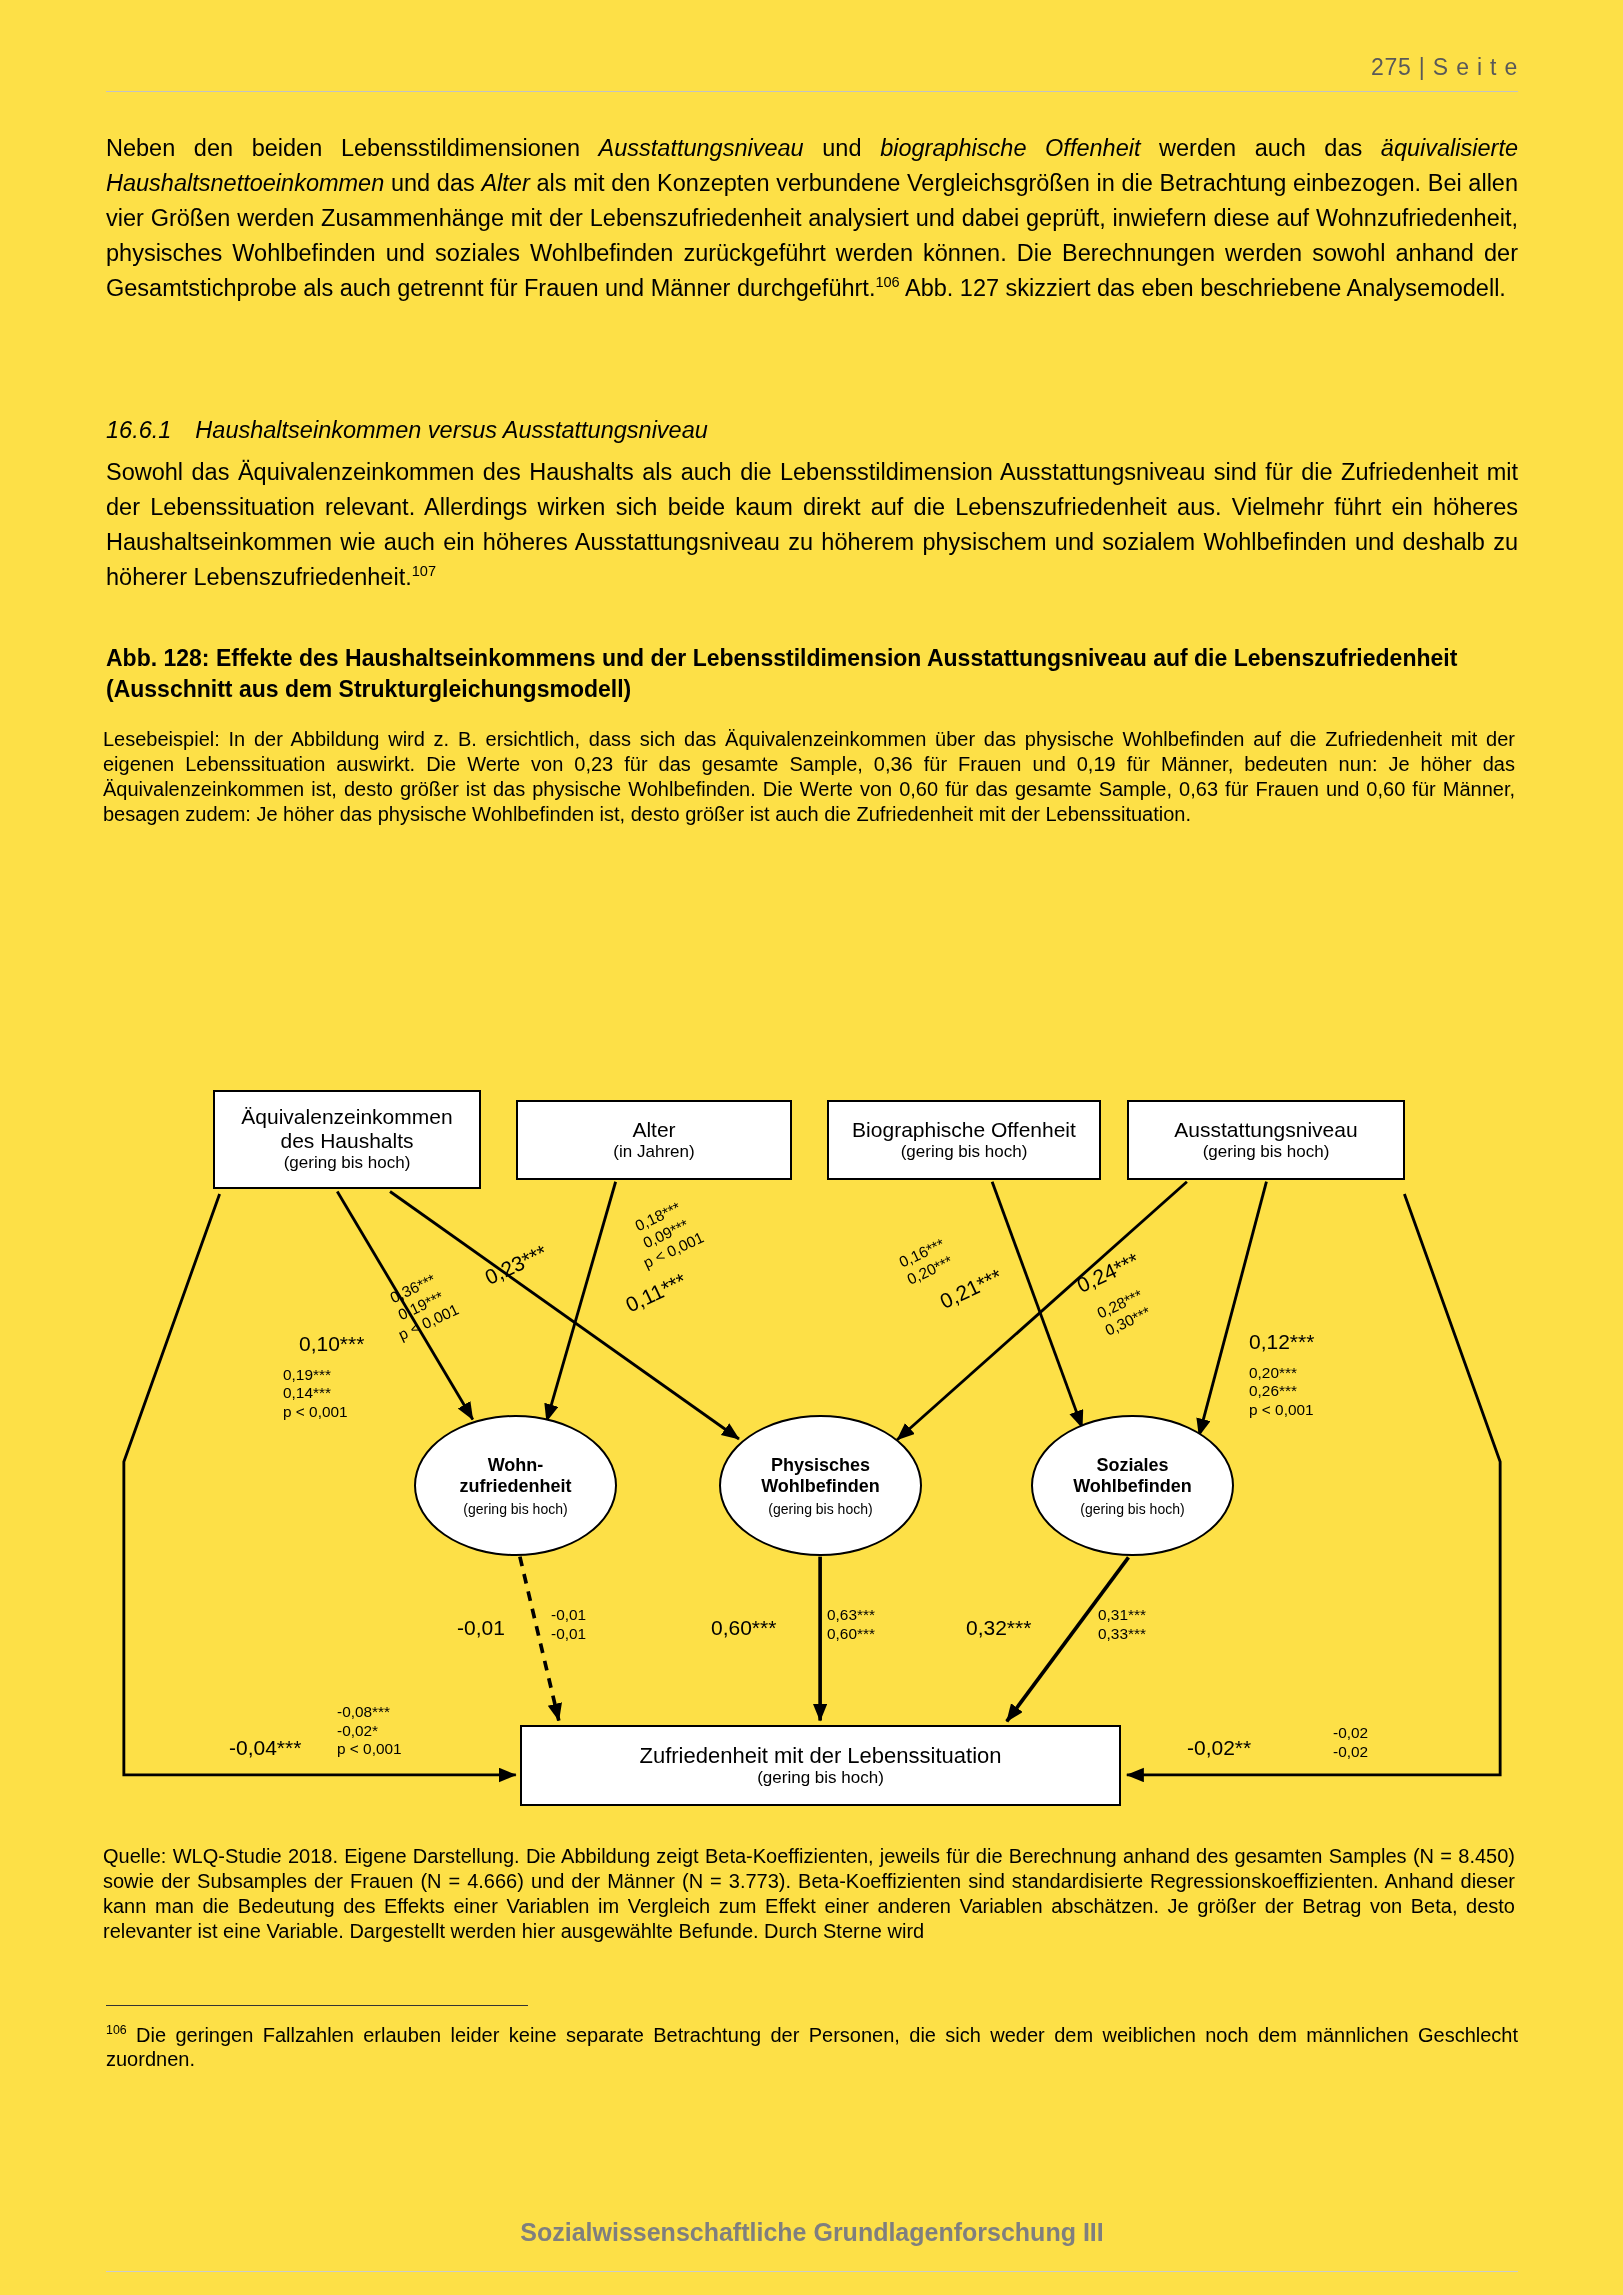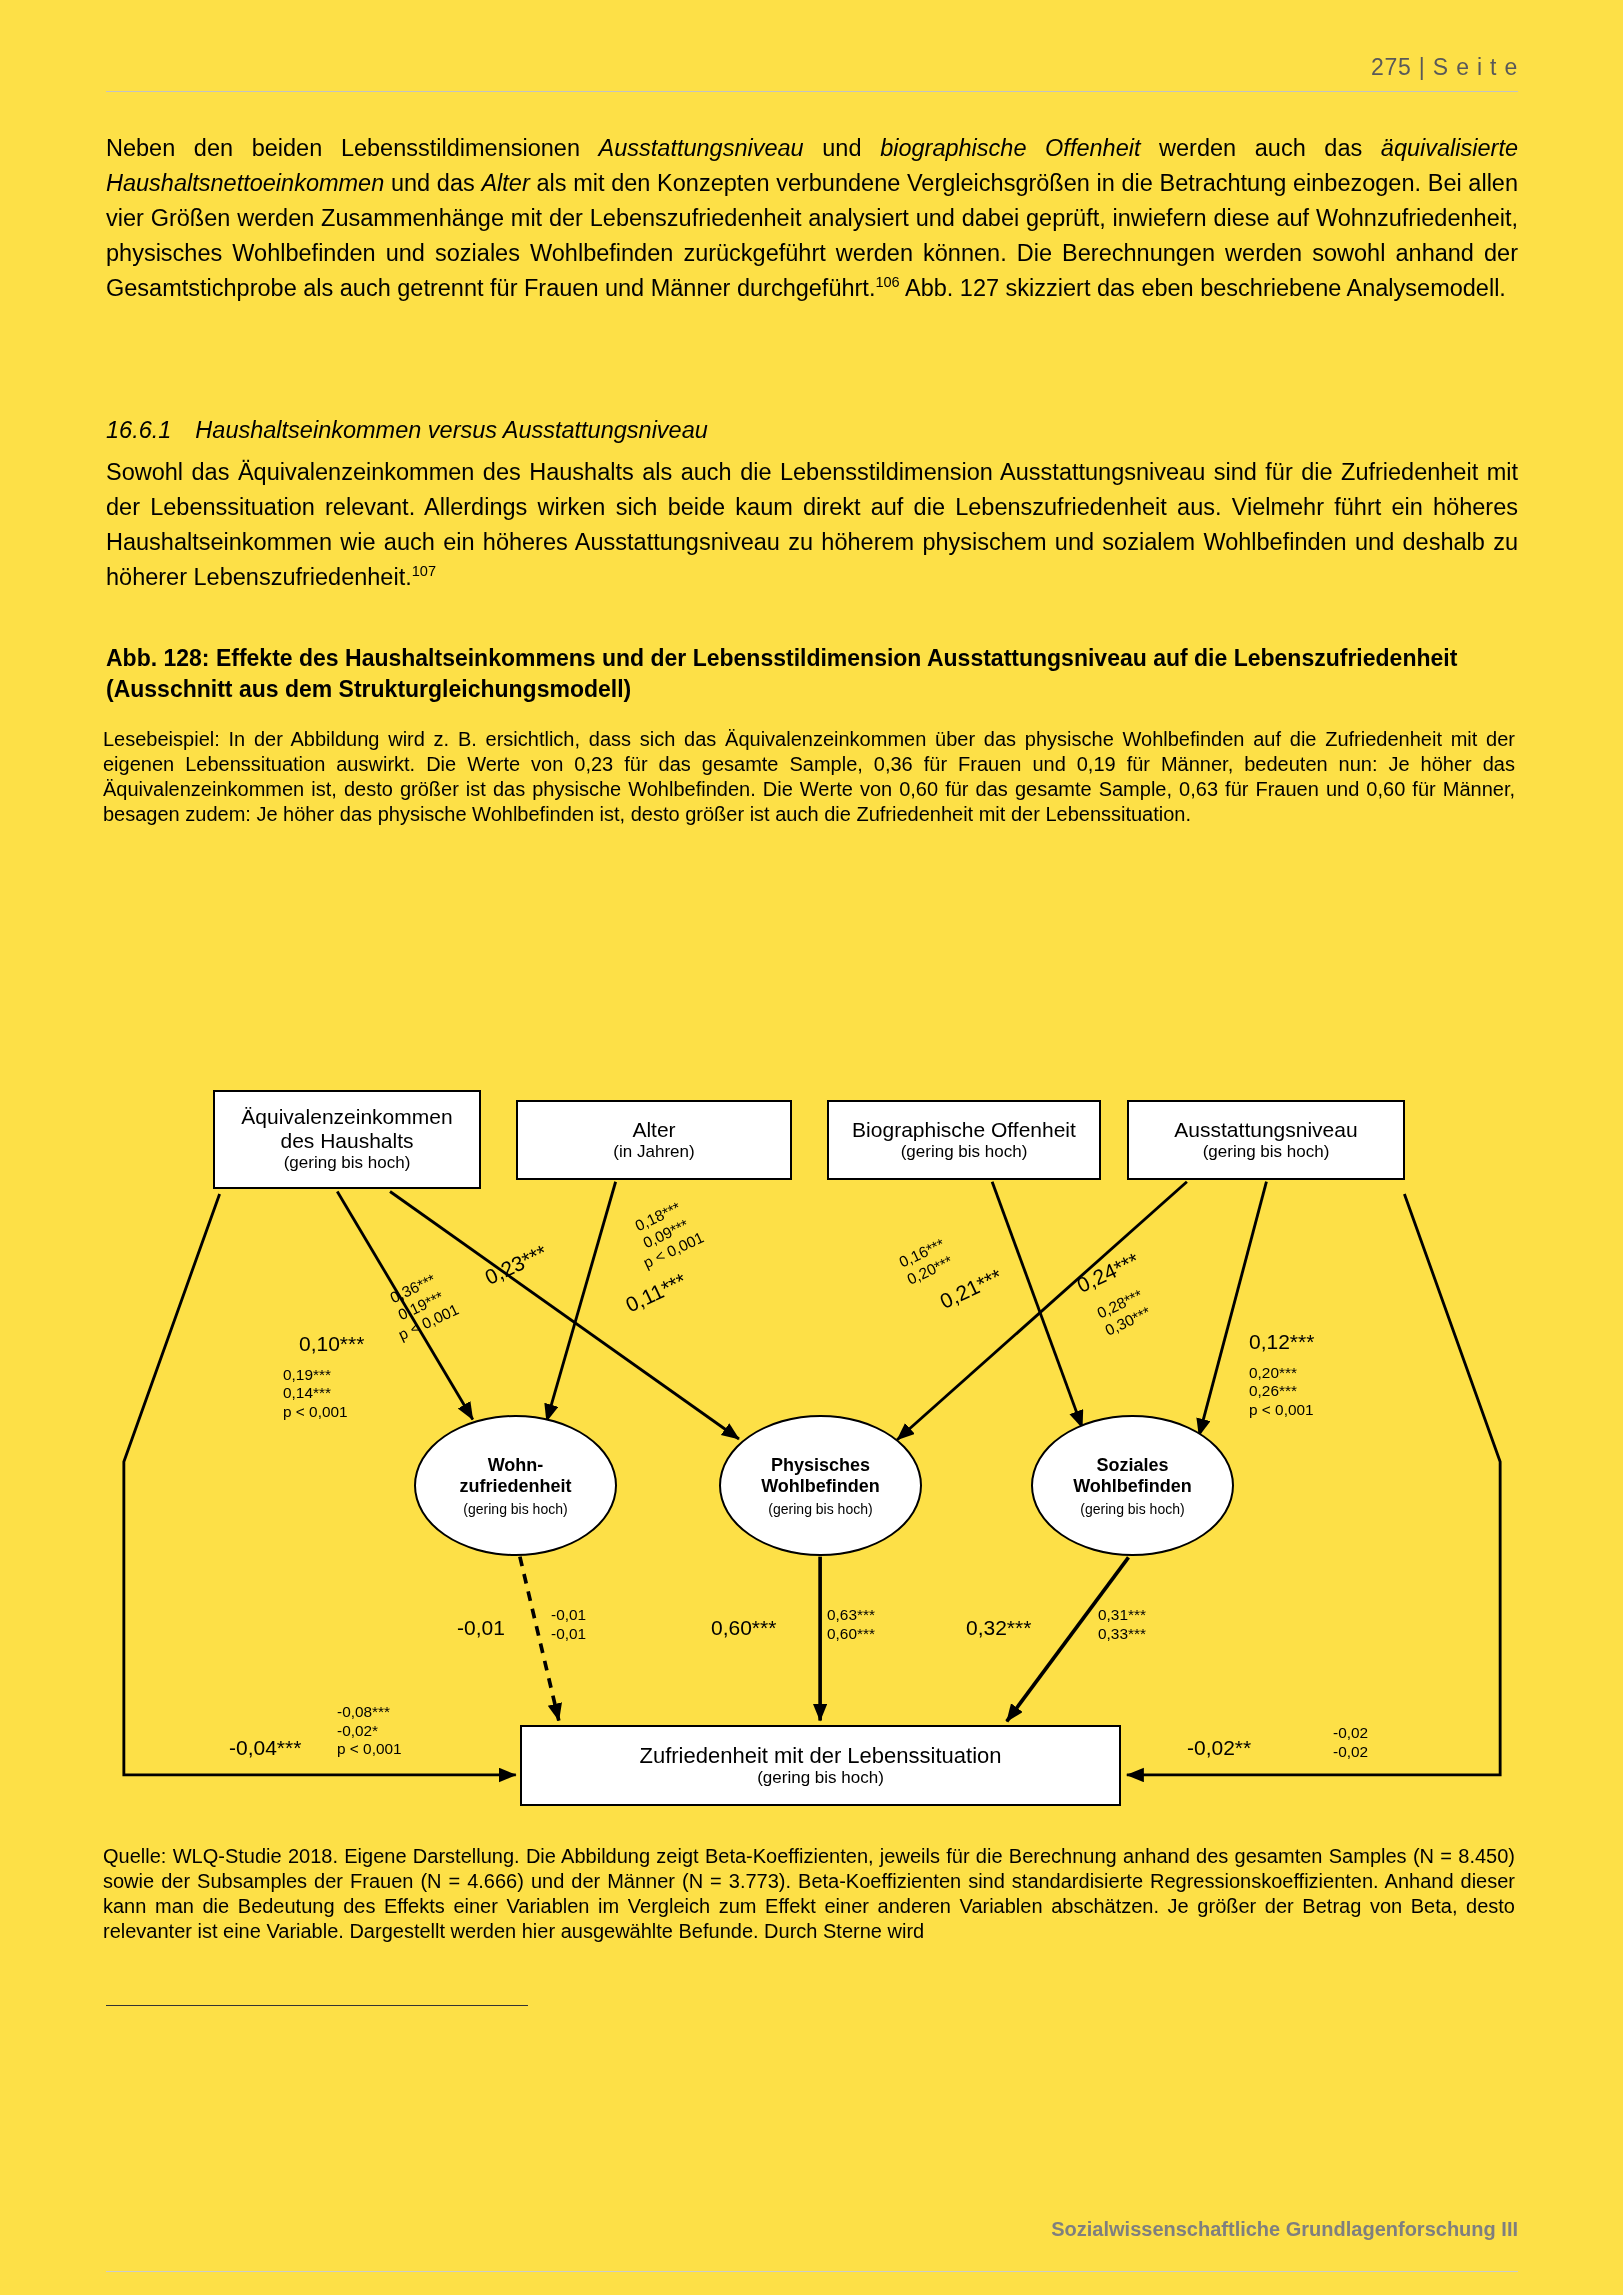--- a/index.html
+++ b/index.html
@@ -4,22 +4,22 @@
 <style>
   * { box-sizing: border-box; }
   html,body { margin:0; padding:0; background:#ffffff; }
   body { font-family:"Liberation Sans", sans-serif; color:#000; }
   .page { position:relative; width:1623px; height:2295px; background:#fde047; overflow:hidden; }
 
   
   .header { position:absolute; left:106px; width:1412px; top:54px; text-align:right;
             font-size:23px; color:#595959; letter-spacing:0.8px; }
   .header-rule { position:absolute; left:106px; width:1412px; top:91px; border-top:1.6px solid #c3c3c3; }
-  .footer { position:absolute; left:106px; width:1412px; top:2218px; text-align:right;
-            font-size:20px; font-weight:bold; color:#7f7f7f; }
+  .footer { position:absolute; left:106px; width:1412px; top:2218px; text-align:center;
+            font-size:25px; font-weight:bold; color:#7f7f7f; }
   .footer-rule { position:absolute; left:106px; width:1412px; top:2271px; border-top:1.6px solid #cccccc; }
 
   
   .para { position:absolute; left:106px; width:1412px; margin:0; text-align:justify;
           font-size:23.5px; line-height:35px; hyphens:auto; }
   sup { font-size:0.62em; line-height:0; }
   em { font-style:italic; }
   .section-heading { position:absolute; left:106px; width:1412px; top:417px; margin:0;
           font-size:23.5px; font-weight:normal; font-style:italic; }
   .sec-num { margin-right:24px; }
@@ -226,19 +226,20 @@
       <div>-0,02</div>
       <div>-0,02</div>
     </div>
 
   </div>
 
   <p class="fig-note" id="quelle">Quelle: WLQ-Studie 2018. Eigene Darstellung. Die Abbildung zeigt Beta-Koeffizienten, jeweils für die Berechnung anhand des gesamten Samples (N = 8.450) sowie der Subsamples der Frauen (N = 4.666) und der Männer (N = 3.773). Beta-Koeffizienten sind standardisierte Regressionskoeffizienten. Anhand dieser kann man die Bedeutung des Effekts einer Variablen im Vergleich zum Effekt einer anderen Variablen abschätzen. Je größer der Betrag von Beta, desto relevanter ist eine Variable. Dargestellt werden hier ausgewählte Befunde. Durch Sterne wird</p>
 
   <div class="fn-rule"></div>
   <div class="footnotes">
+    <p class="fn"><sup>106</sup> <span>Die geringen Fallzahlen erlauben leider keine separate Betrachtung der Personen, die sich weder dem weiblichen noch dem männlichen Geschlecht zuordnen.</span></p>
   </div>
 
   <div class="footer">Sozialwissenschaftliche Grundlagenforschung III</div>
   <div class="footer-rule"></div>
 
 </div>
 
 
 </body></html>

